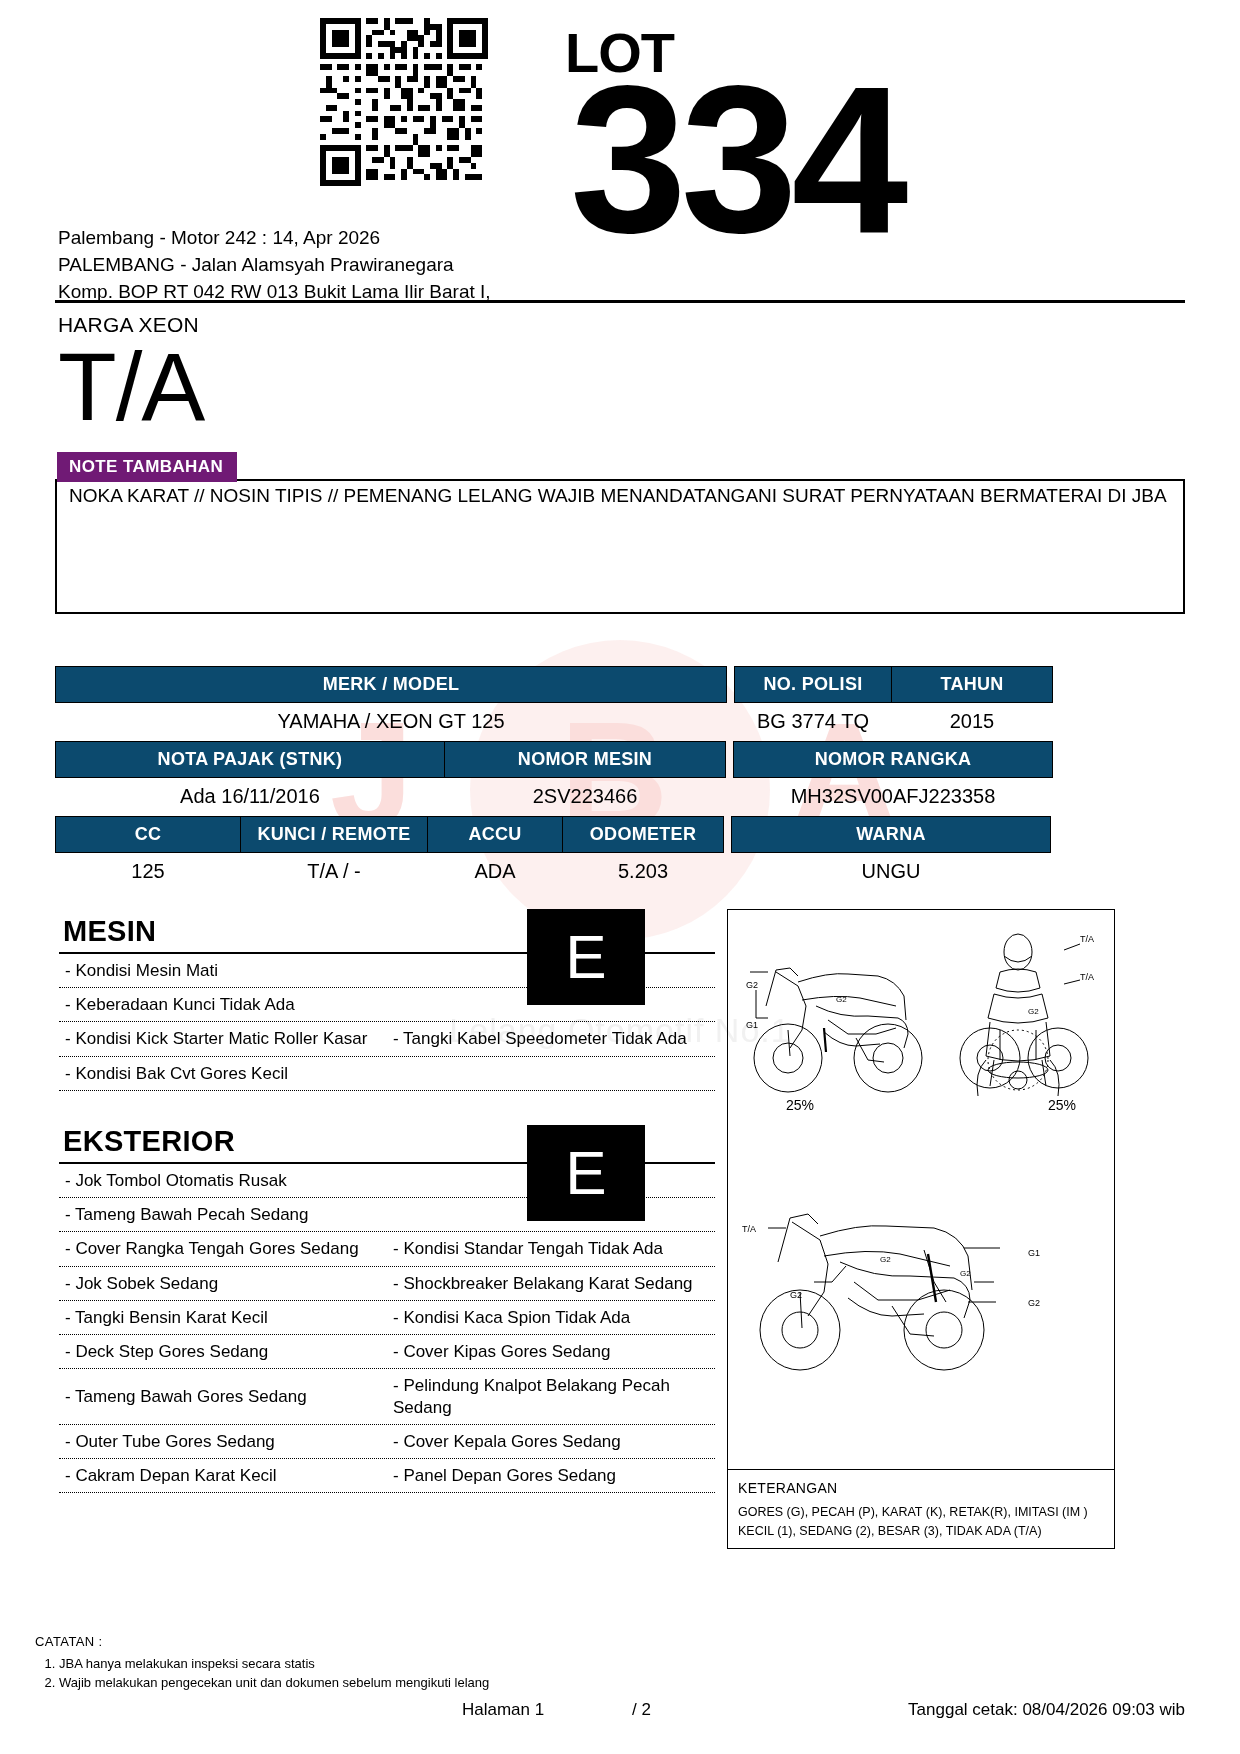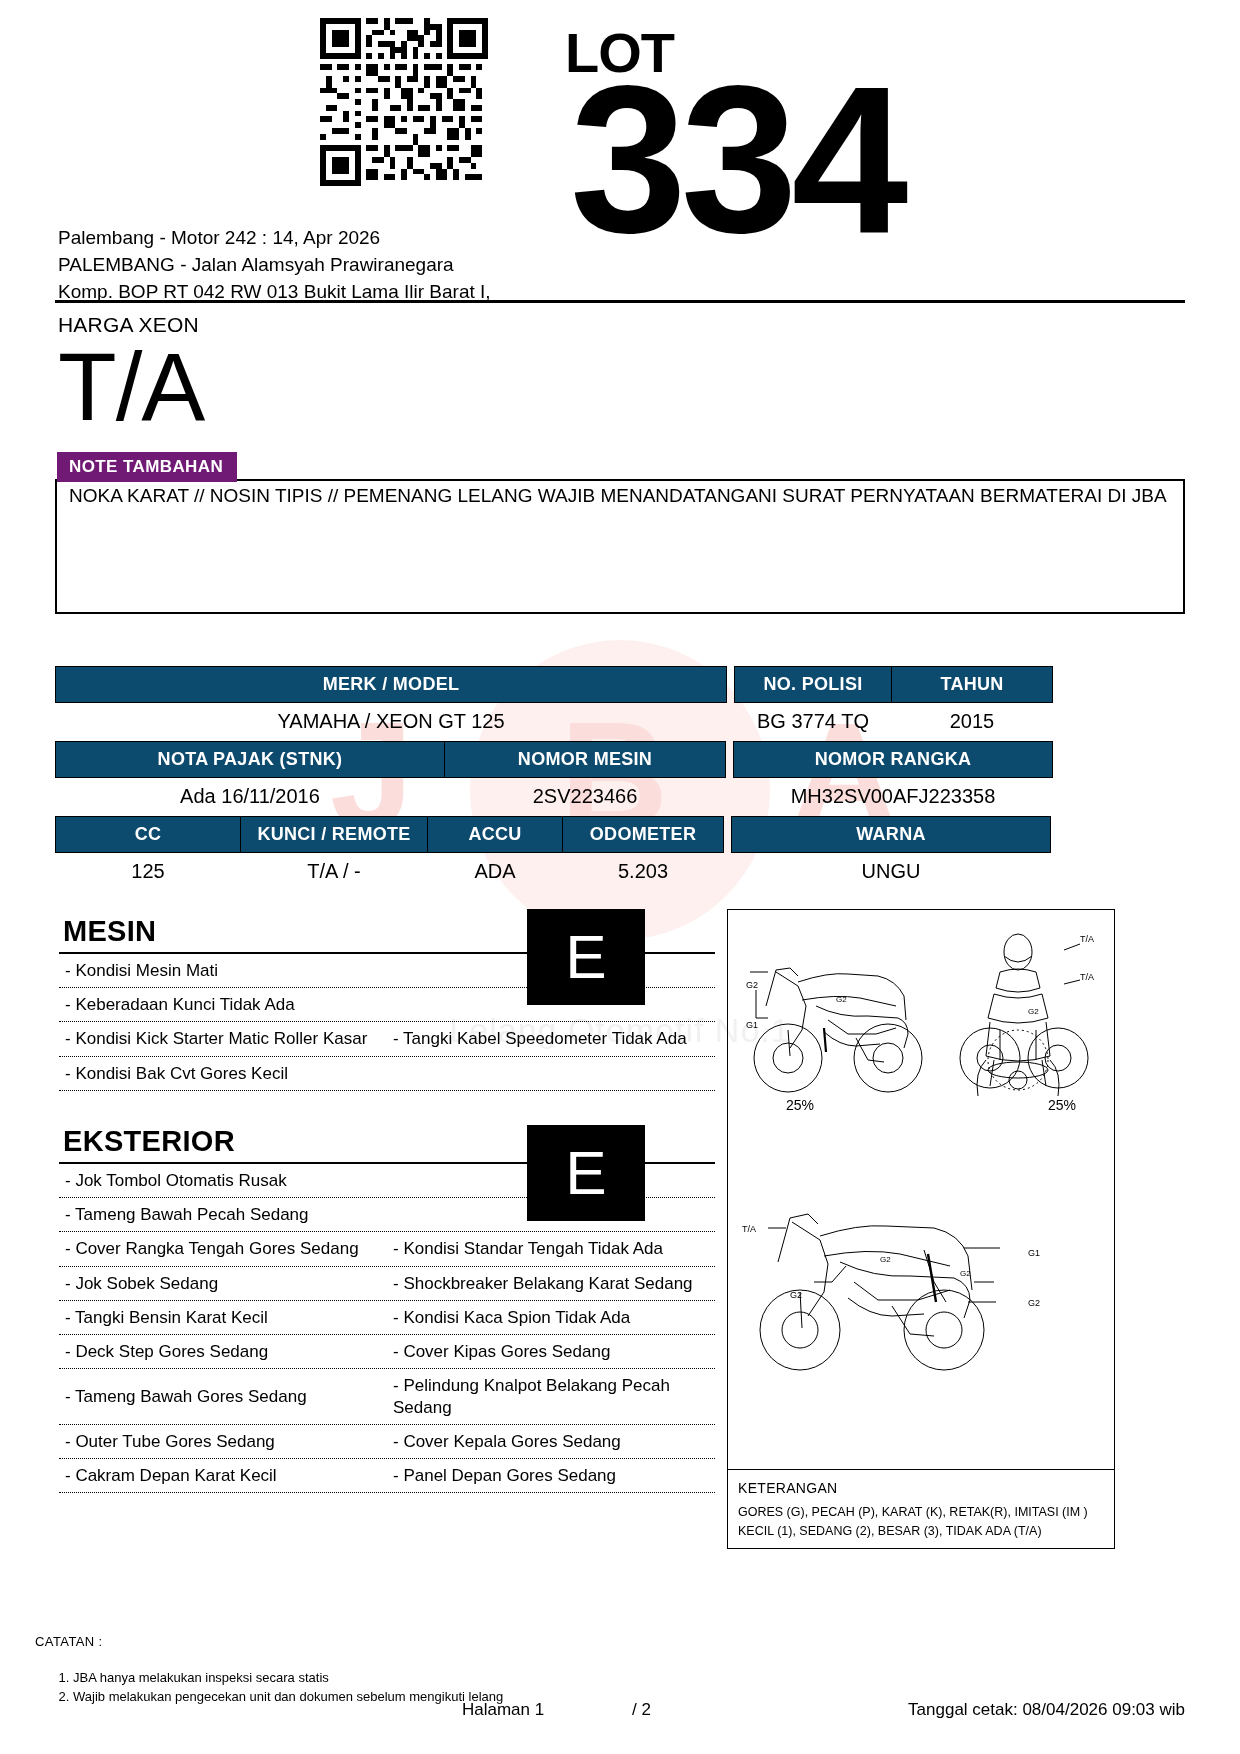--- a/index.html
+++ b/index.html
@@ -222,21 +222,21 @@
   
   .catatan {
     position: absolute;
     left: 35px;
     top: 1632px;
     font-size: 13px;
     line-height: 1.5;
     z-index: 3;
   }
   .catatan .c-title { letter-spacing: .4px; }
-  .catatan ol { margin: 16px; padding-left: 22px; }
+  .catatan ol { margin: 2px; padding-left: 22px; }
   .footer-line {
     position: absolute;
     left: 0; right: 0;
     top: 1700px;
     font-size: 17px;
     z-index: 3;
   }
   .page-no {
     position: absolute;
     left: 462px;

